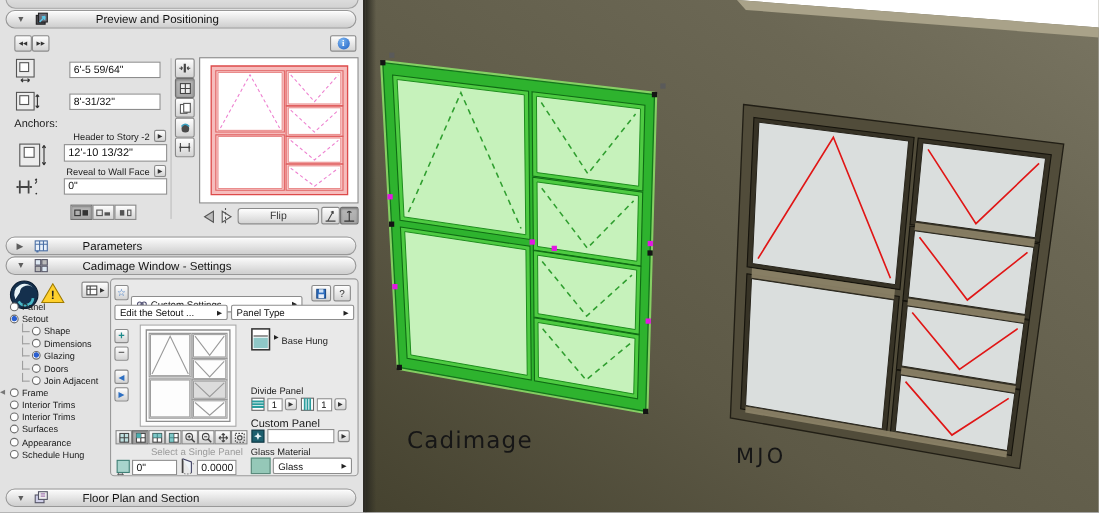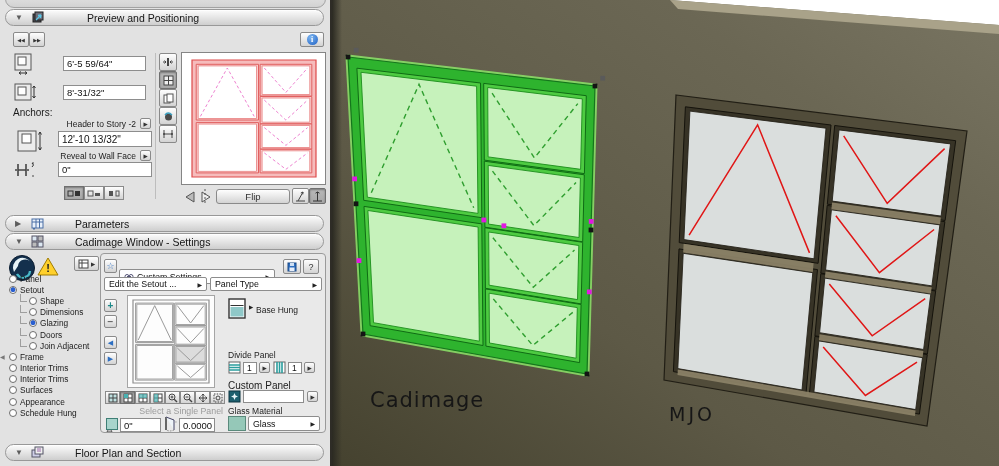--- a/index.html
+++ b/index.html
@@ -413,21 +413,21 @@
               <path d="M5 1 v8 M1 5 h8 M5 1 l-1.4 1.6 M5 1 l1.4 1.6 M5 9 l-1.4-1.6 M5 9 l1.4-1.6 M1 5 l1.6-1.4 M1 5 l1.6 1.4 M9 5 l-1.6-1.4 M9 5 l-1.6 1.4" stroke="#444" fill="none"></path>
             </svg>
         </div>
         <div class="btn" style="position:relative;width:15px;height:13px">
           <svg width="10" height="10" viewBox="0 0 10 10">
               <rect x="1" y="1" width="8" height="8" fill="none" stroke="#444" stroke-dasharray="1.5,1.2"></rect>
               <circle cx="5" cy="5" r="2" fill="none" stroke="#444"></circle>
             </svg>
         </div>
       </div>
-      <div class="lbl hint" style="left:10px;top:152px;width:112px;text-align:right;font-size:8.8px">Select a Single Panel</div>
+      <div class="lbl hint" style="left:22px;top:152px;width:112px;text-align:center;font-size:8.8px">Select a Single Panel</div>
 
       <svg style="position:absolute;left:4px;top:163px" width="14" height="15" viewBox="0 0 14 15">
         <rect x="1.5" y="1.5" width="11" height="11" fill="#a8d4cc" stroke="#3f7f76"></rect>
         <path d="M2 14.2 h5 M2 14.2 l1-1 M2 14.2 l1 1 M7 14.2 l-1-1 M7 14.2 l-1 1" stroke="#333" fill="none" stroke-width=".7"></path>
       </svg>
       <div class="f" style="left:19px;top:164px;width:41px;height:14px">0"</div>
       <svg style="position:absolute;left:62px;top:161px" width="15" height="18" viewBox="0 0 15 18">
         <path d="M3 2 v13" stroke="#444" stroke-width="1.6"></path>
         <path d="M3 2 l8 3 v10" fill="#eef4f8" stroke="#446"></path>
         <path d="M11 15 A9 9 0 0 1 3 15" fill="none" stroke="#888" stroke-dasharray="1.5,1.2"></path>

